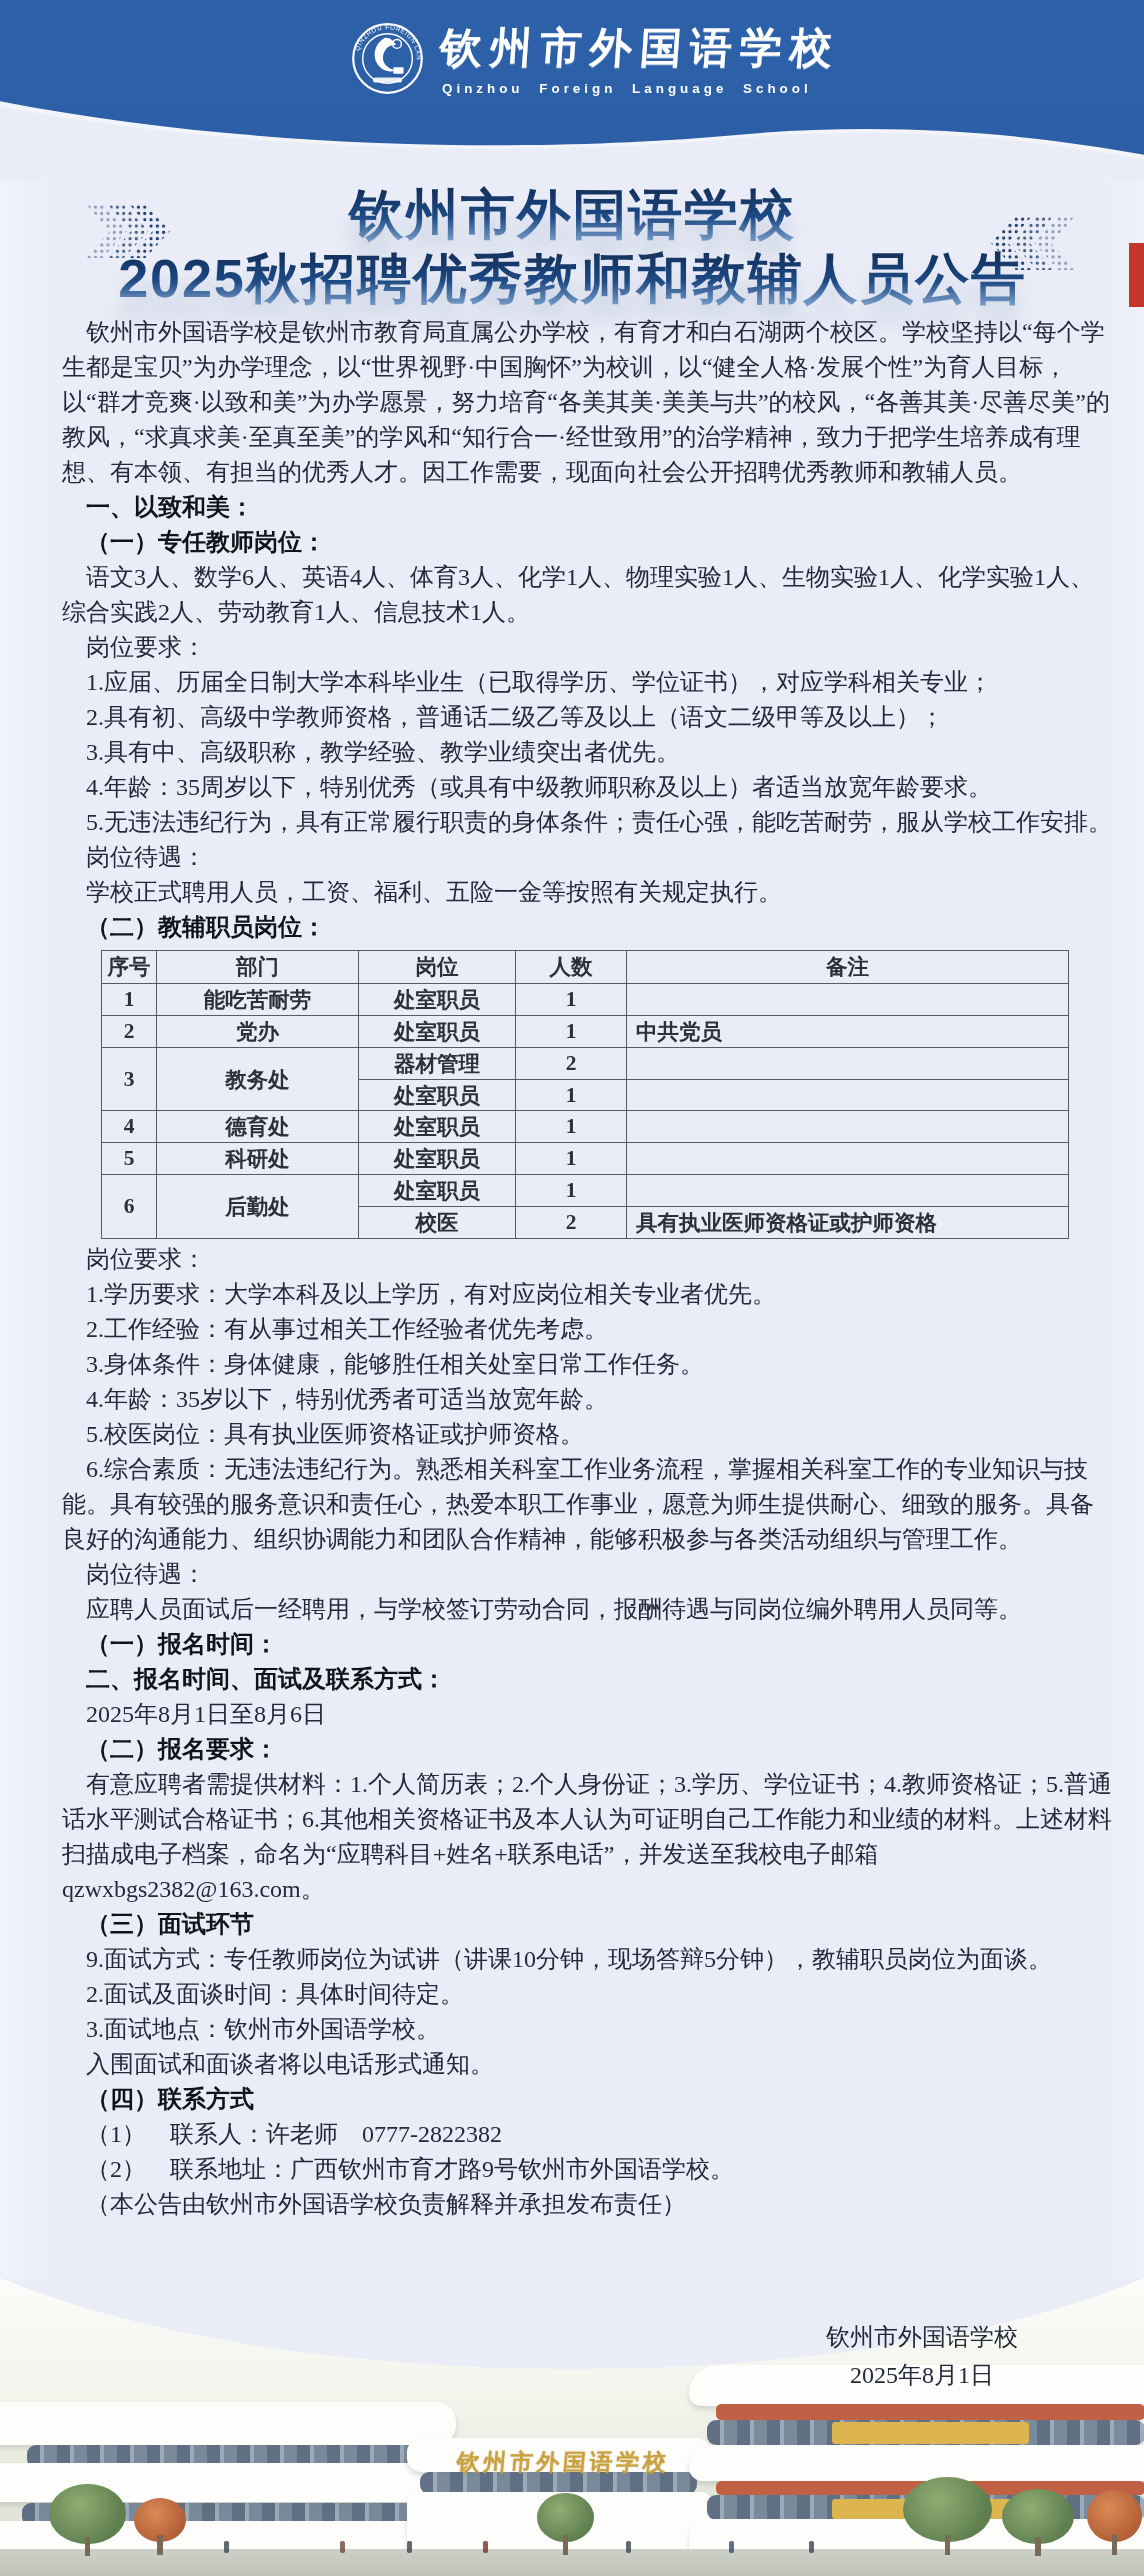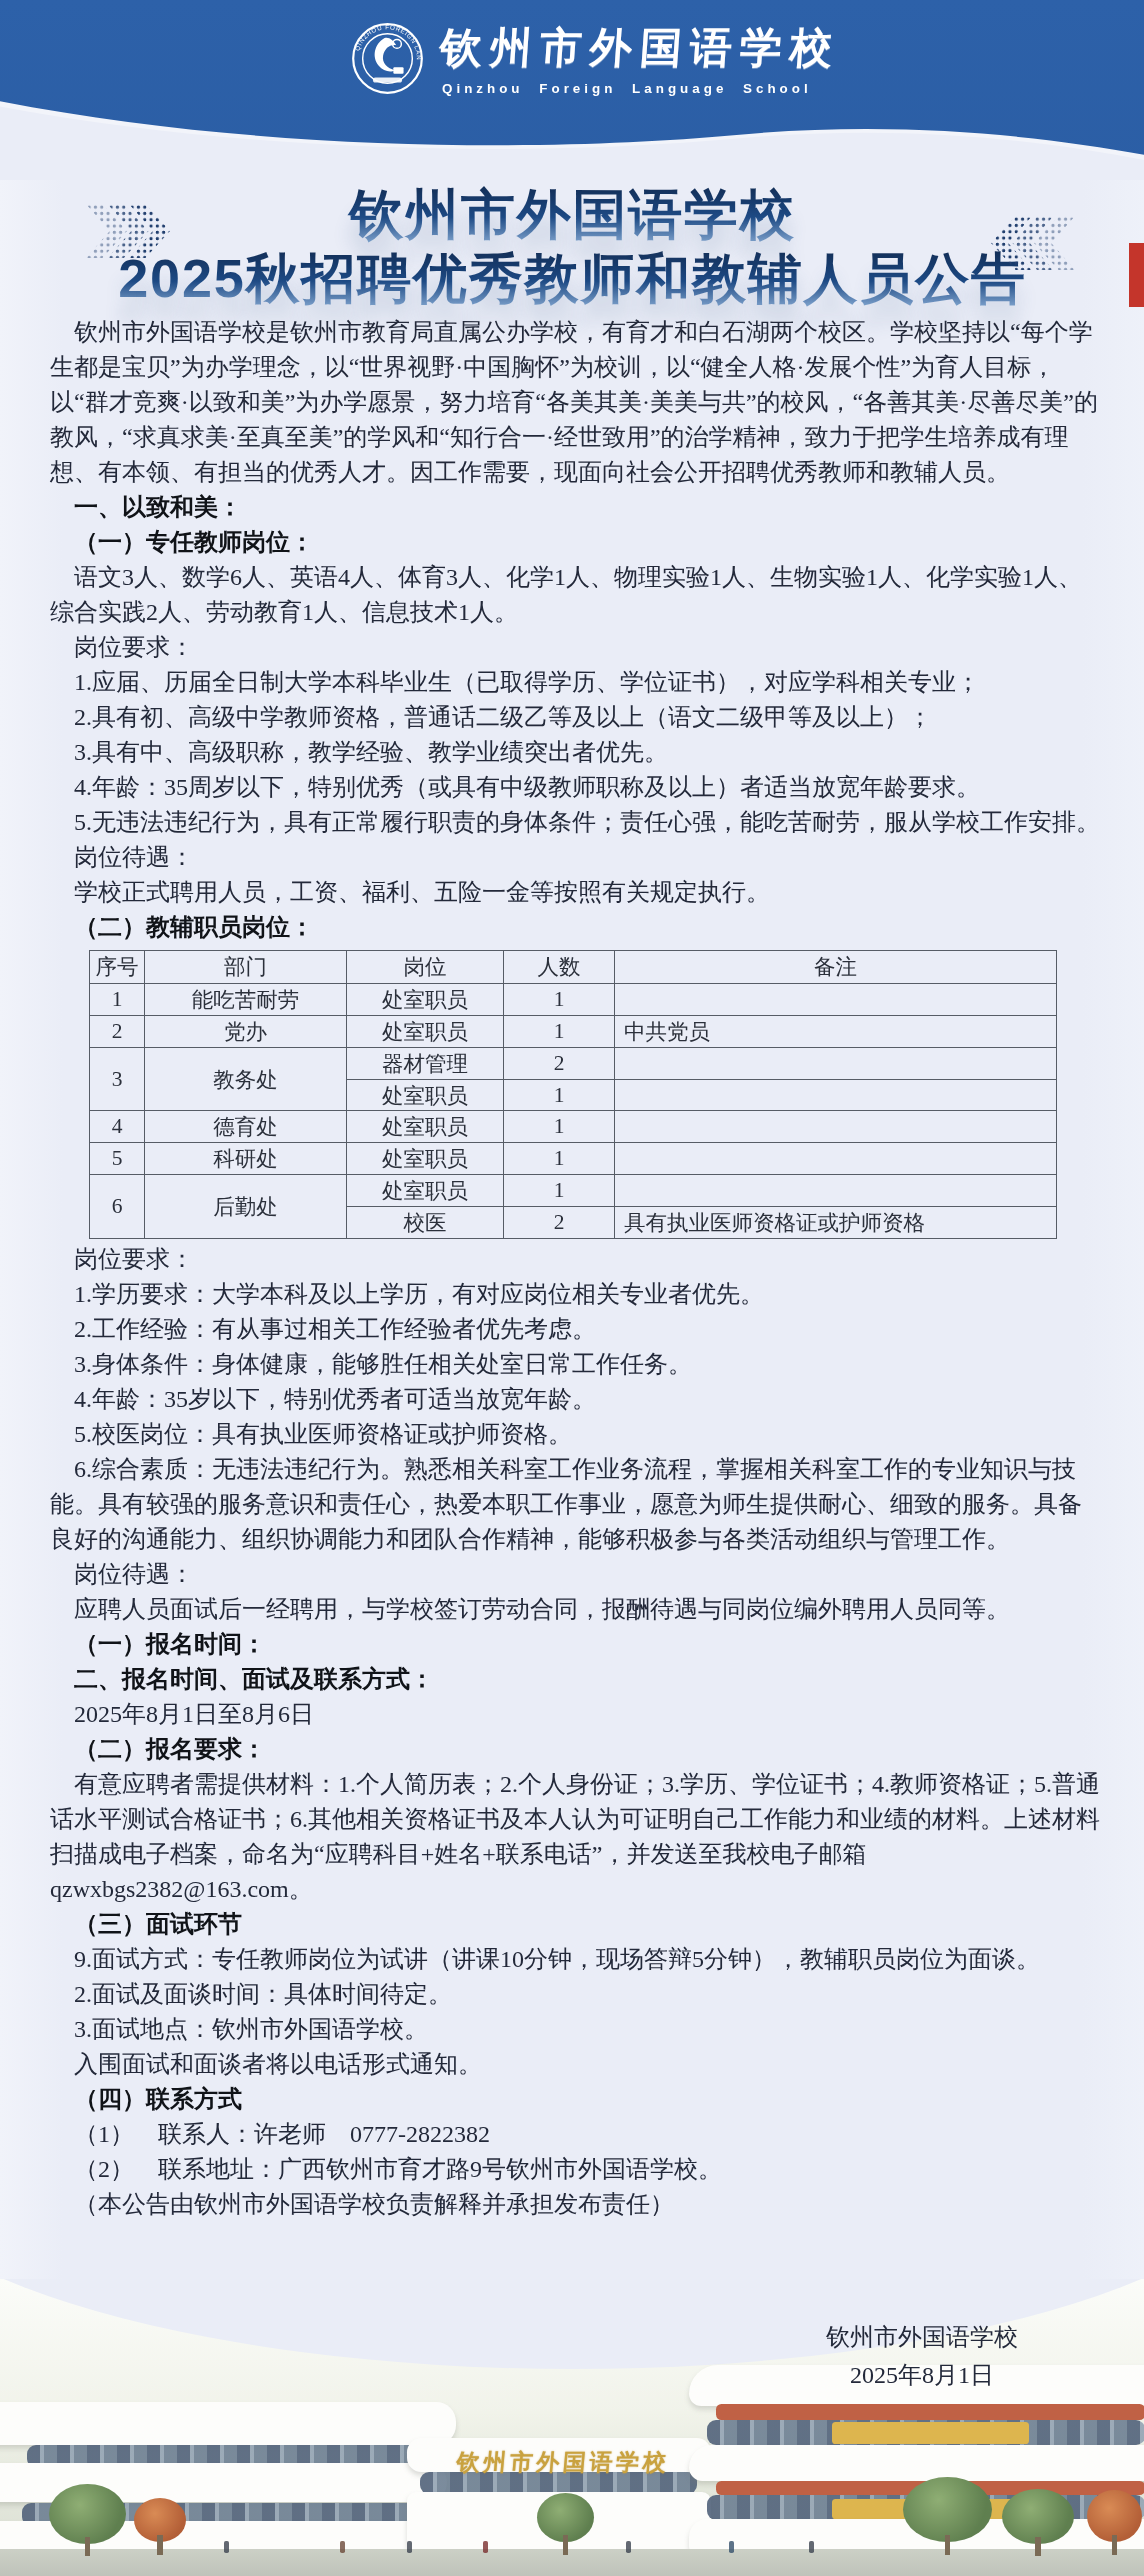--- a/index.html
+++ b/index.html
@@ -35,28 +35,28 @@
   .chev{position:absolute;width:75px;height:54px;}
   .chev-left{left:86px;top:204px;}
   .chev-right{right:70px;top:216px;transform:scaleX(-1);}
   .chev i{position:absolute;top:0;height:54px;width:41px;display:block;
     background:radial-gradient(circle,#22406f 1.5px,transparent 1.9px);background-size:6.3px 6.3px;}
   .chev i:nth-child(1){left:0;clip-path:polygon(0 0,40% 0,100% 50%,40% 100%,0 100%,58% 50%);opacity:.45;}
   .chev i:nth-child(2){left:21.5px;clip-path:polygon(0 0,40% 0,100% 50%,40% 100%,0 100%,58% 50%);opacity:.8;}
   .chev i:nth-child(3){left:43px;clip-path:polygon(0 0,40% 0,100% 50%,40% 100%,0 100%,58% 50%);}
   .ribbon{position:absolute;right:0;top:243px;width:16px;height:64px;background:#c4352b;}
   
-  .content{position:absolute;left:50px;top:315px;width:1055px;color:#23293a;}
+  .content{position:absolute;left:62px;top:315px;width:1055px;color:#23293a;}
   .content p{margin:0;font-size:24px;line-height:35px;text-indent:1em;}
   .content p.b{font-weight:700;color:#101318;font-family:"Liberation Serif",serif;}
   
   table.jobs{border-collapse:collapse;margin:4.5px 0 3.6px 39px;table-layout:fixed;
     font-size:21.5px;color:#2b303b;background:transparent;}
   table.jobs th,table.jobs td{border:1.8px solid #565c66;text-align:center;padding:0.9px 3.6px;height:28px;
-    font-weight:400;overflow:hidden;white-space:nowrap;margin-left:28px;}
+    font-weight:700;overflow:hidden;white-space:nowrap;margin-left:28px;}
   table.jobs th{height:31px;}
   table.jobs td.note{text-align:left;padding-left:9px;}
   col.c-no{width:55px}col.c-dept{width:202px}col.c-post{width:157px}col.c-cnt{width:111px}col.c-note{width:442px}
   
   .sig{position:absolute;right:127px;top:2318px;text-align:center;color:#23293a;z-index:5;}
   .sig div{font-size:24px;line-height:38px;}
   
   .photo{position:absolute;left:0;top:2279px;width:1145px;height:297px;overflow:hidden;
     background:linear-gradient(180deg,#fbfcf9 0%,#f1f3ea 45%,#e4e8dc 70%,#d9dcd2 100%);}
   .photo .seam{position:absolute;left:-12%;top:-134px;width:124%;height:224px;background:#eaedf7;

